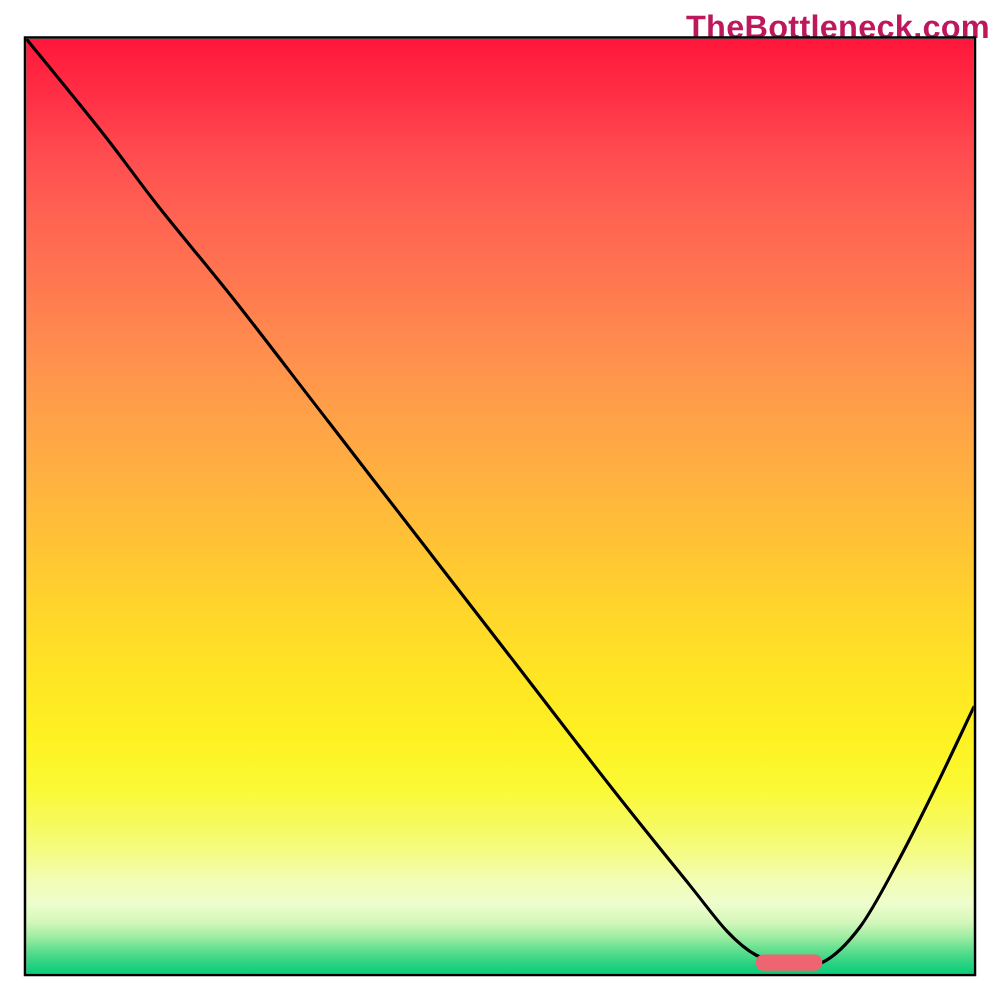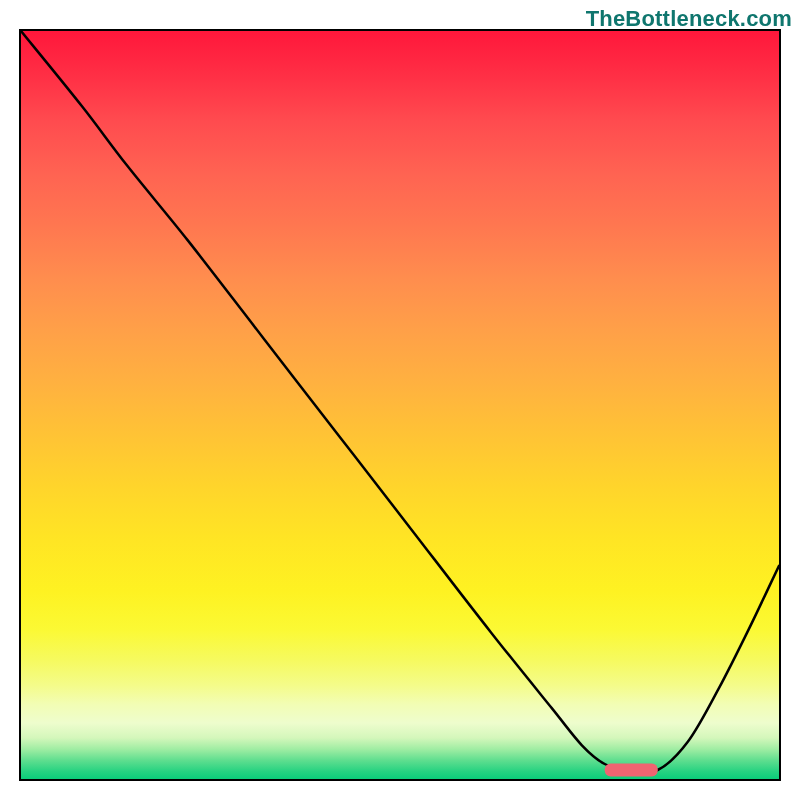--- a/index.html
+++ b/index.html
@@ -13,22 +13,22 @@
   .canvas {
     position: relative;
     width: 800px;
     height: 800px;
     overflow: hidden;
   }
   .watermark {
     position: absolute;
     top: 6px;
     right: 8px;
-    color: #0f766e;
-    font-size: 22px;
+    color: #be185d;
+    font-size: 26px;
     font-weight: 600;
     letter-spacing: 0.2px;
   }
   
   .plot {
     position: absolute;
     left: 19px;
     top: 29px;
     width: 762px;
     height: 752px;

